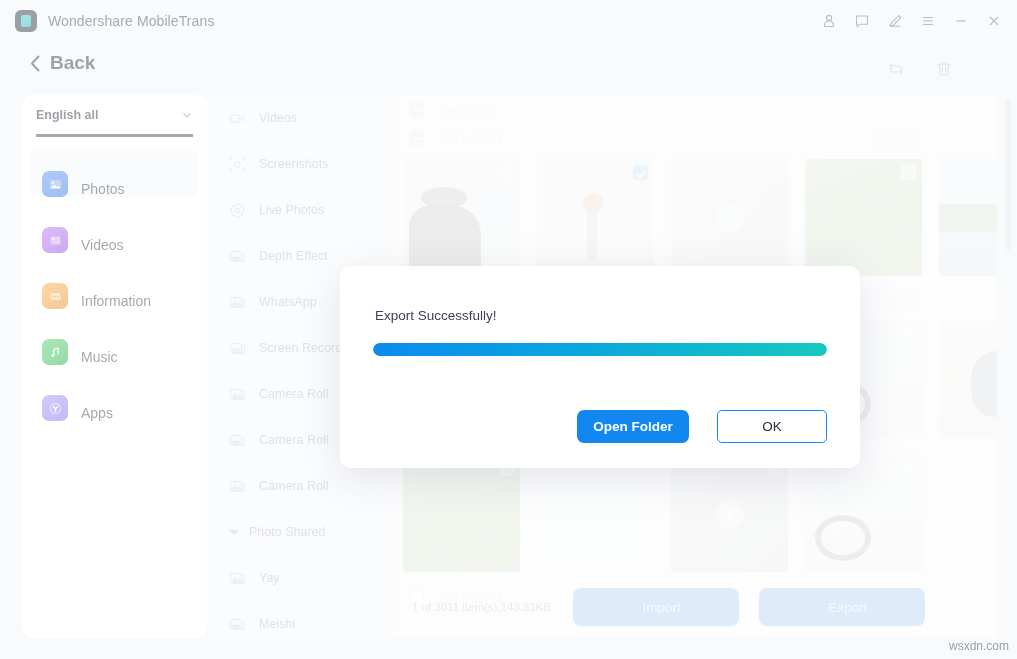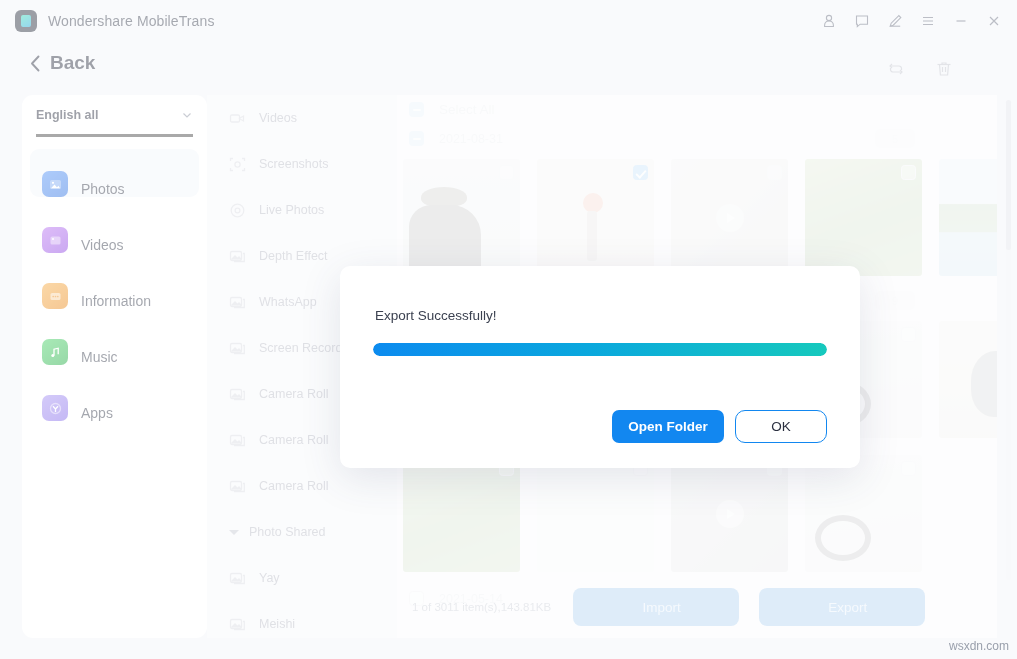--- a/index.html
+++ b/index.html
@@ -250,29 +250,29 @@
   }
   .progress-track {
     position: absolute; left: 33px; top: 77px; width: 454px; height: 13px;
     border-radius: 7px; background: #eef0f4; overflow: hidden;
   }
   .progress-fill {
     height: 13px; border-radius: 7px;
     background: linear-gradient(90deg, #0c8bef 0%, #0aa8dd 48%, #16c9bd 100%);
   }
   .modal-actions {
-    position: absolute; right: 33px; bottom: 25px; display: flex; gap: 11px; margin-left: 45px;
+    position: absolute; right: 33px; bottom: 25px; display: flex; gap: 28px; margin-left: 45px;
   }
   .btn-open {
     width: 112px; height: 33px; border-radius: 7px; border: none;
     background: #1287f0; color: #fff; font-size: 13.5px; font-weight: bold;
     font-family: "Liberation Sans", sans-serif; cursor: default;
   }
   .btn-ok {
-    width: 92px; height: 33px; border-radius: 10px;
+    width: 110px; height: 33px; border-radius: 5px;
     border: 1px solid #1287f0; background: #fff; color: #2b3040;
     font-size: 13.5px; font-family: "Liberation Sans", sans-serif; cursor: default;
   }
 
   .watermark {
     position: absolute; right: 8px; bottom: 6px;
     font-size: 12px; color: #9aa0ac;
     font-family: "Liberation Sans", sans-serif;
   }
 </style>

